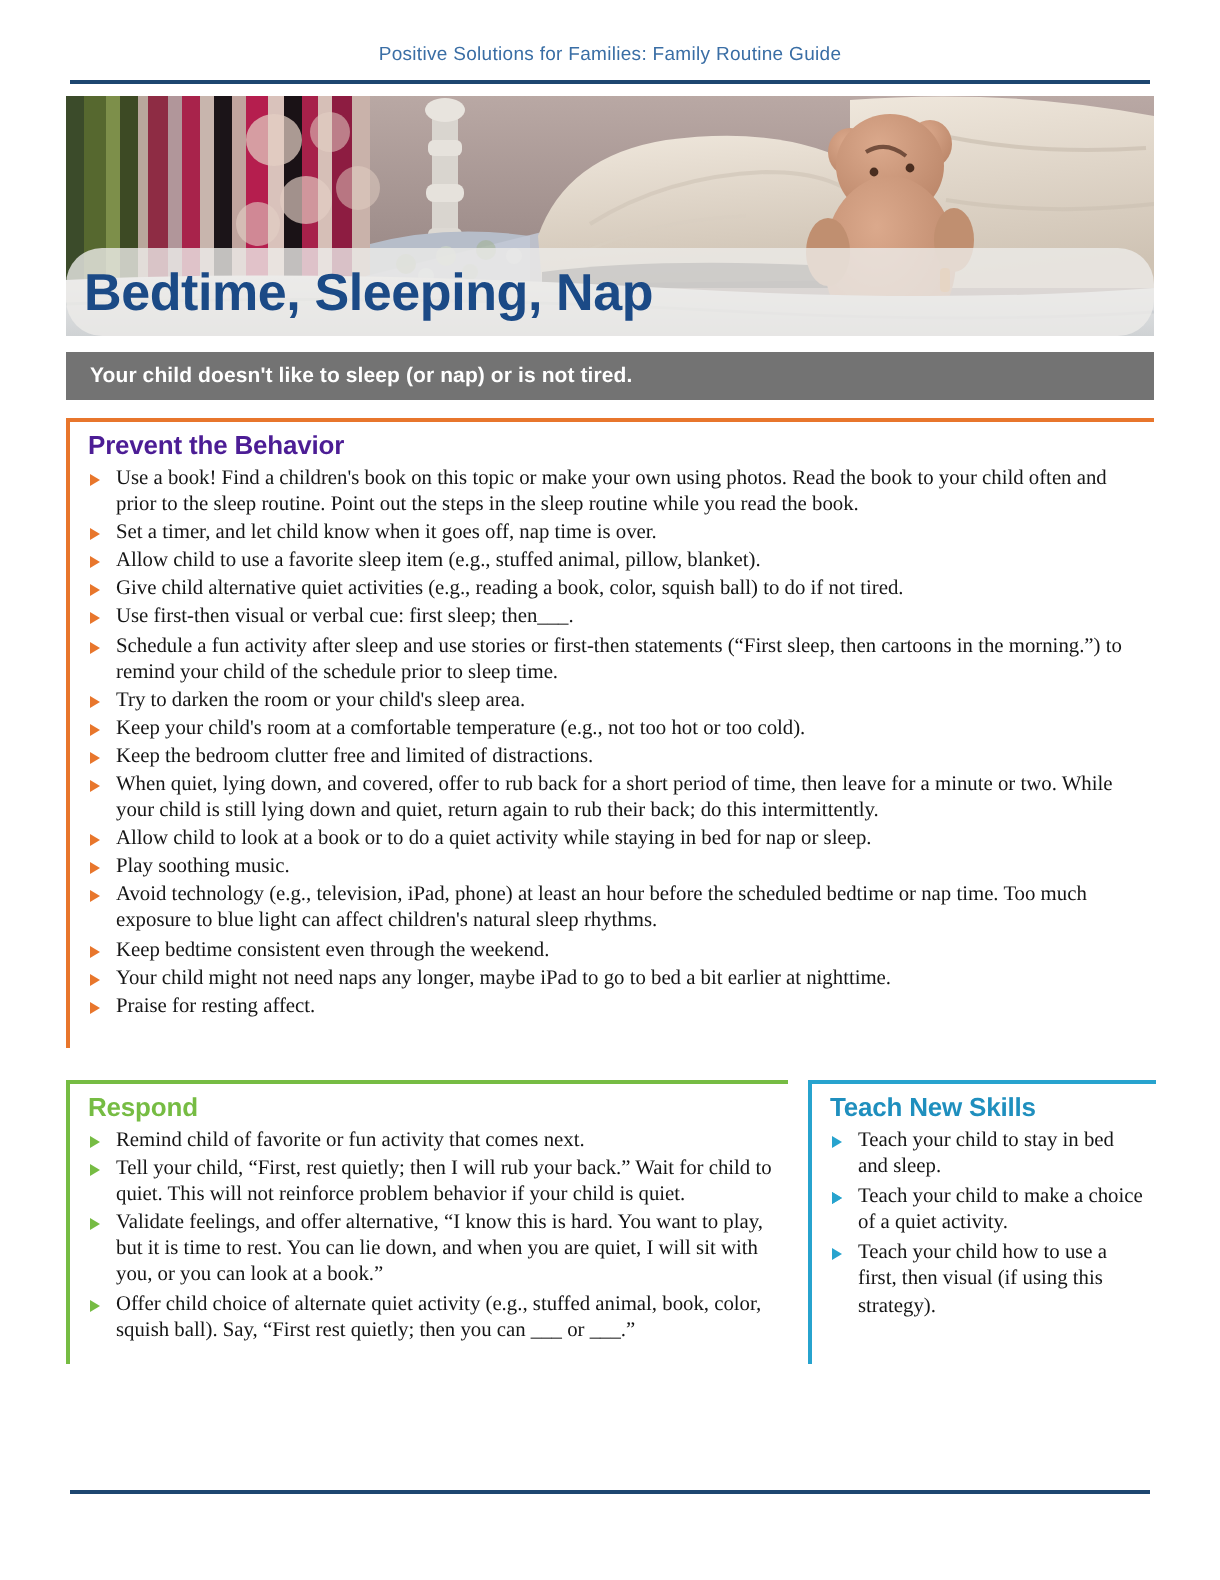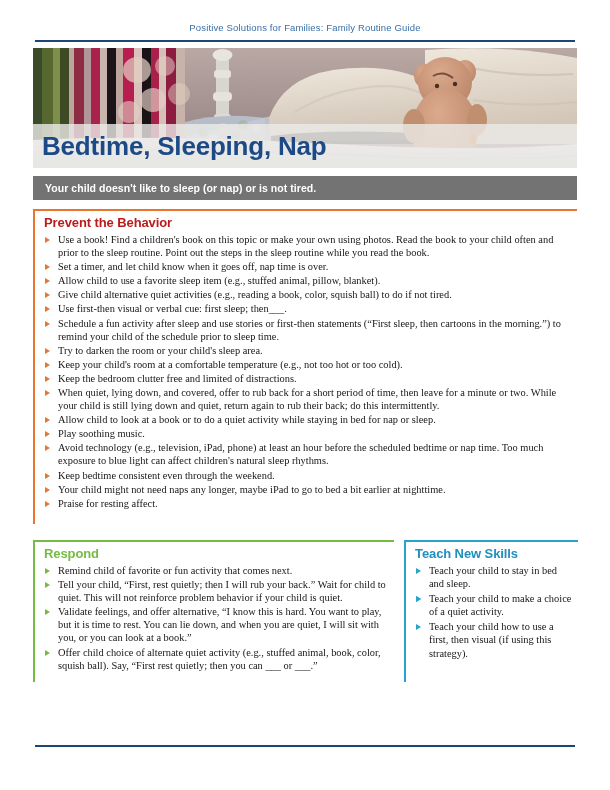--- a/index.html
+++ b/index.html
@@ -49,20 +49,21 @@
 
   .banner-title-strip {
     position: absolute;
     left: 0;
     bottom: 0;
     width: 100%;
     height: 44px;
     background: rgba(236,235,232,0.80);
     display: flex;
     align-items: center;
+    border-radius: 18px;
   }
   .banner-title {
     font-family: "Liberation Sans", sans-serif;
     font-weight: bold;
     font-size: 26px;
     color: #1b4a86;
     letter-spacing: -0.2px;
     padding-left: 9px;
     line-height: 1;
   }
@@ -129,21 +130,21 @@
   
   #prevent-panel {
     left: 33px;
     top: 209px;
     width: 544px;
     height: 315px;
     border-top: 2.2px solid #E8762C;
     border-left: 2.2px solid #E8762C;
     padding: 5px 4px 0 9px;
   }
-  #prevent-panel .panel-head { color: #b91c1c; }
+  #prevent-panel .panel-head { color: #4c1d95; }
   #prevent-panel .tri { color: #E8762C; }
 
   
   #respond-panel {
     left: 33px;
     top: 540px;
     width: 361px;
     height: 142px;
     border-top: 2.2px solid #76BC43;
     border-left: 2.2px solid #76BC43;

